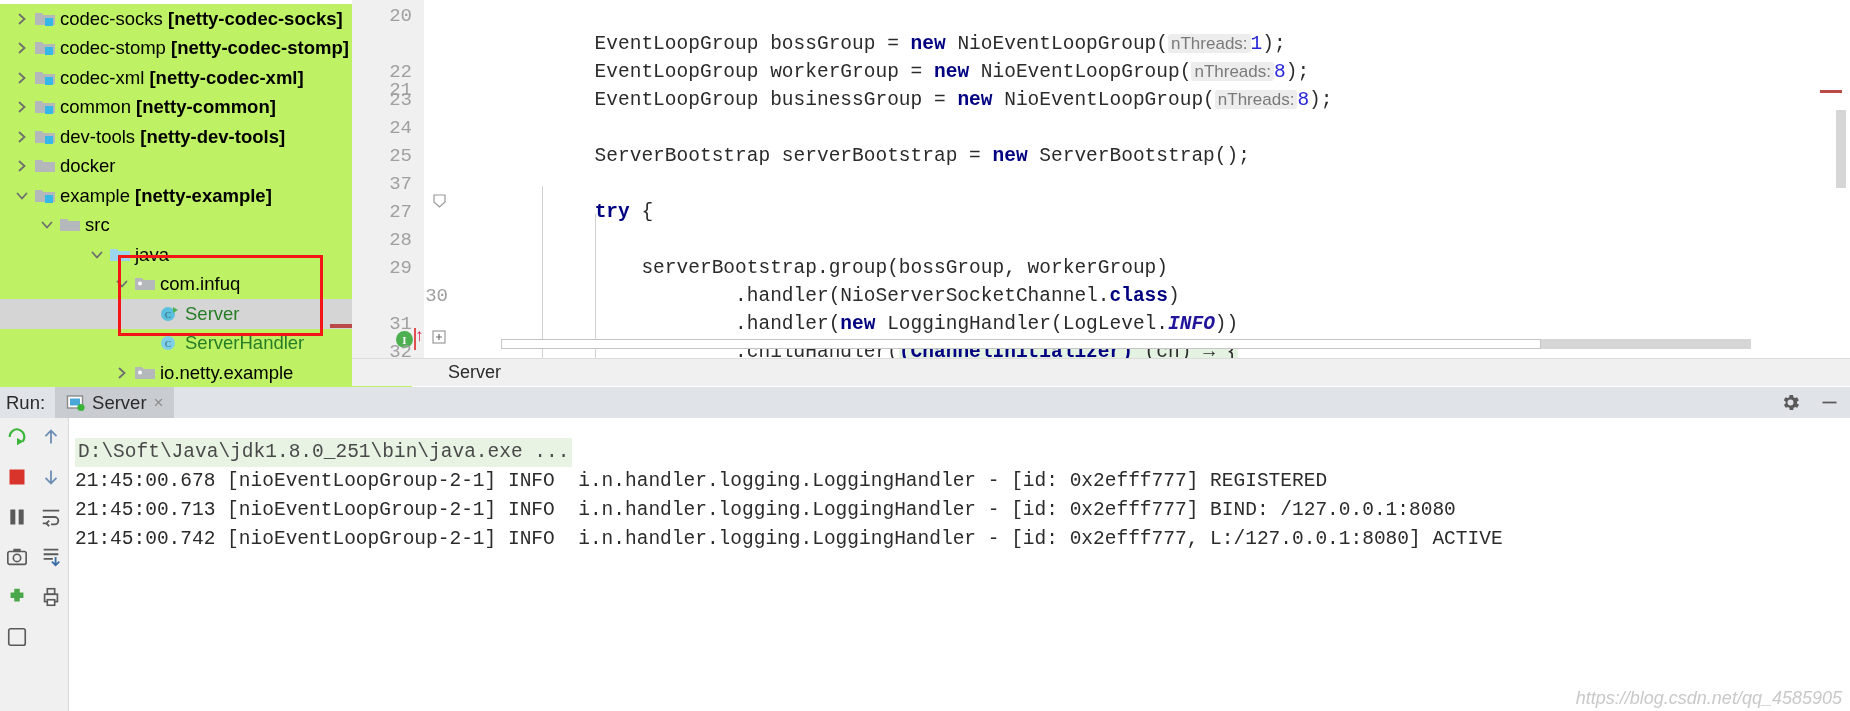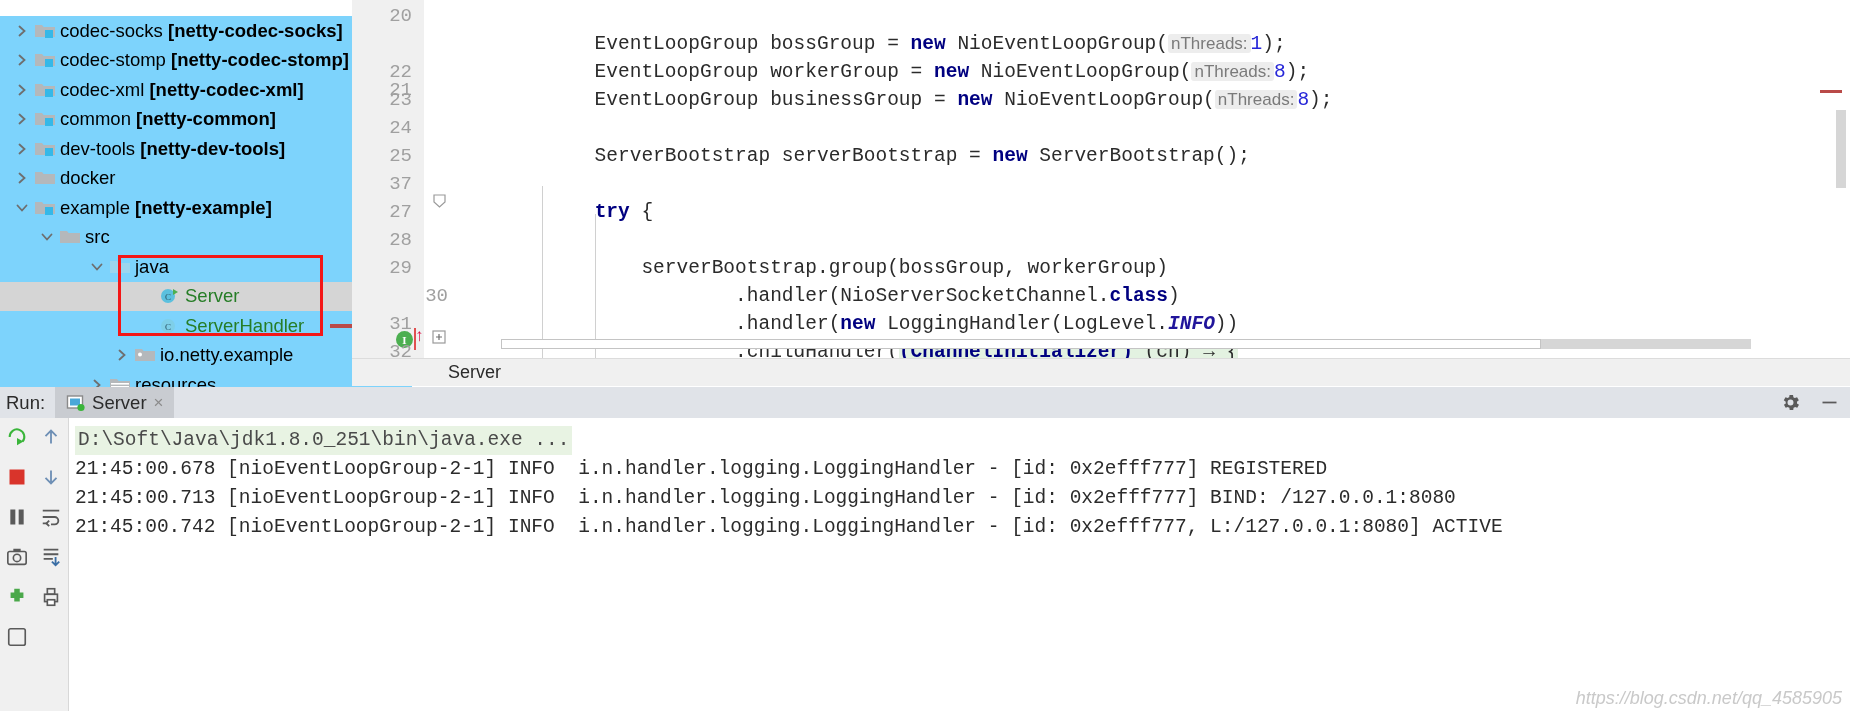--- a/index.html
+++ b/index.html
@@ -6,22 +6,22 @@
   body{
     width:1850px;height:711px;overflow:hidden;
     background:#ffffff;
     font-family:"Liberation Sans", sans-serif;
     -webkit-font-smoothing:antialiased;
   }
   .ide{position:relative;width:1850px;height:711px;}
 
   
   .tree{
-    position:absolute;left:0;top:16px;width:412px;height:455px;
-    background:#7dd3fc;overflow:hidden;
+    position:absolute;left:0;top:4px;width:412px;height:455px;
+    background:#bef264;overflow:hidden;
   }
   .trow{
     position:relative;height:29.5px;display:flex;align-items:center;
     font-size:18.5px;color:#000;white-space:nowrap;
   }
   .trow.sel{background:#d5d5d5;}
   .twig{width:20px;display:flex;align-items:center;justify-content:center;color:#6e6e6e;}
   .twig svg{display:block;}
   .ficon{width:26px;display:flex;align-items:center;justify-content:center;}
   .tlabel{margin-left:2px;}
@@ -109,21 +109,21 @@
     position:absolute;left:0;top:31px;width:68px;bottom:0;background:#f0f0f0;
     border-right:1px solid #d8d8d8;
     display:flex;flex-direction:column;align-items:center;
   }
   .sidecol{display:flex;flex-direction:column;align-items:center;gap:16px;padding-top:7px;}
   .sidepair{display:flex;gap:10px;}
   .sbtn{width:24px;height:24px;display:flex;align-items:center;justify-content:center;}
 
   .console{
     position:absolute;left:69px;top:31px;right:0;bottom:0;background:#ffffff;
-    overflow:hidden;padding-top:8px;
+    overflow:hidden;padding-top:20px;
   }
   .cmdline{
     font-family:"Liberation Mono", monospace;font-size:19.5px;line-height:29px;
     color:#4a4a4a;background:#e8f3e3;display:inline-block;padding:0 3px;margin-left:6px;
   }
   .logline{
     font-family:"Liberation Mono", monospace;font-size:19.5px;line-height:29px;
     color:#2b2b2b;white-space:pre;margin-left:6px;
   }
   .watermark{
@@ -266,20 +266,35 @@
           <svg width="14" height="14" viewBox="0 0 14 14">
             <path d="M2.5 4.5L7 9.5l4.5-5" fill="none" stroke="#6e6e6e" stroke-width="1.8" stroke-linecap="round"></path>
           </svg>
         </span>
         <span class="ficon">
           <svg width="22" height="20" viewBox="0 0 22 20">
             <path d="M1 4h7l1.6 2H21v10H1z" fill="#9cd6ee"></path>
           </svg>
         </span>
         <span class="tlabel">java</span>
+      </div>
+      <div class="trow">
+        <span style="display: inline-block; width: 112px;"></span>
+        <span class="twig">
+          <svg width="14" height="14" viewBox="0 0 14 14">
+            <path d="M2.5 4.5L7 9.5l4.5-5" fill="none" stroke="#6e6e6e" stroke-width="1.8" stroke-linecap="round"></path>
+          </svg>
+        </span>
+        <span class="ficon">
+          <svg width="22" height="20" viewBox="0 0 22 20">
+            <path d="M1 4h7l1.6 2H21v10H1z" fill="#b4b8bb"></path>
+            <circle cx="6" cy="9.5" r="2" fill="#ffffff"></circle>
+          </svg>
+        </span>
+        <span class="tlabel">com.infuq</span>
       </div>
       <div class="trow sel">
         <span style="display: inline-block; width: 137px;"></span>
         <span class="twig">
           <span style="display:inline-block;width:14px"></span>
         </span>
         <span class="ficon">
           <svg width="22" height="20" viewBox="0 0 22 20">
             <circle cx="9" cy="10" r="7" fill="#5bc0de"></circle>
             <text x="9" y="14" font-size="9" font-family="serif" fill="#2b5566" text-anchor="middle">C</text>

